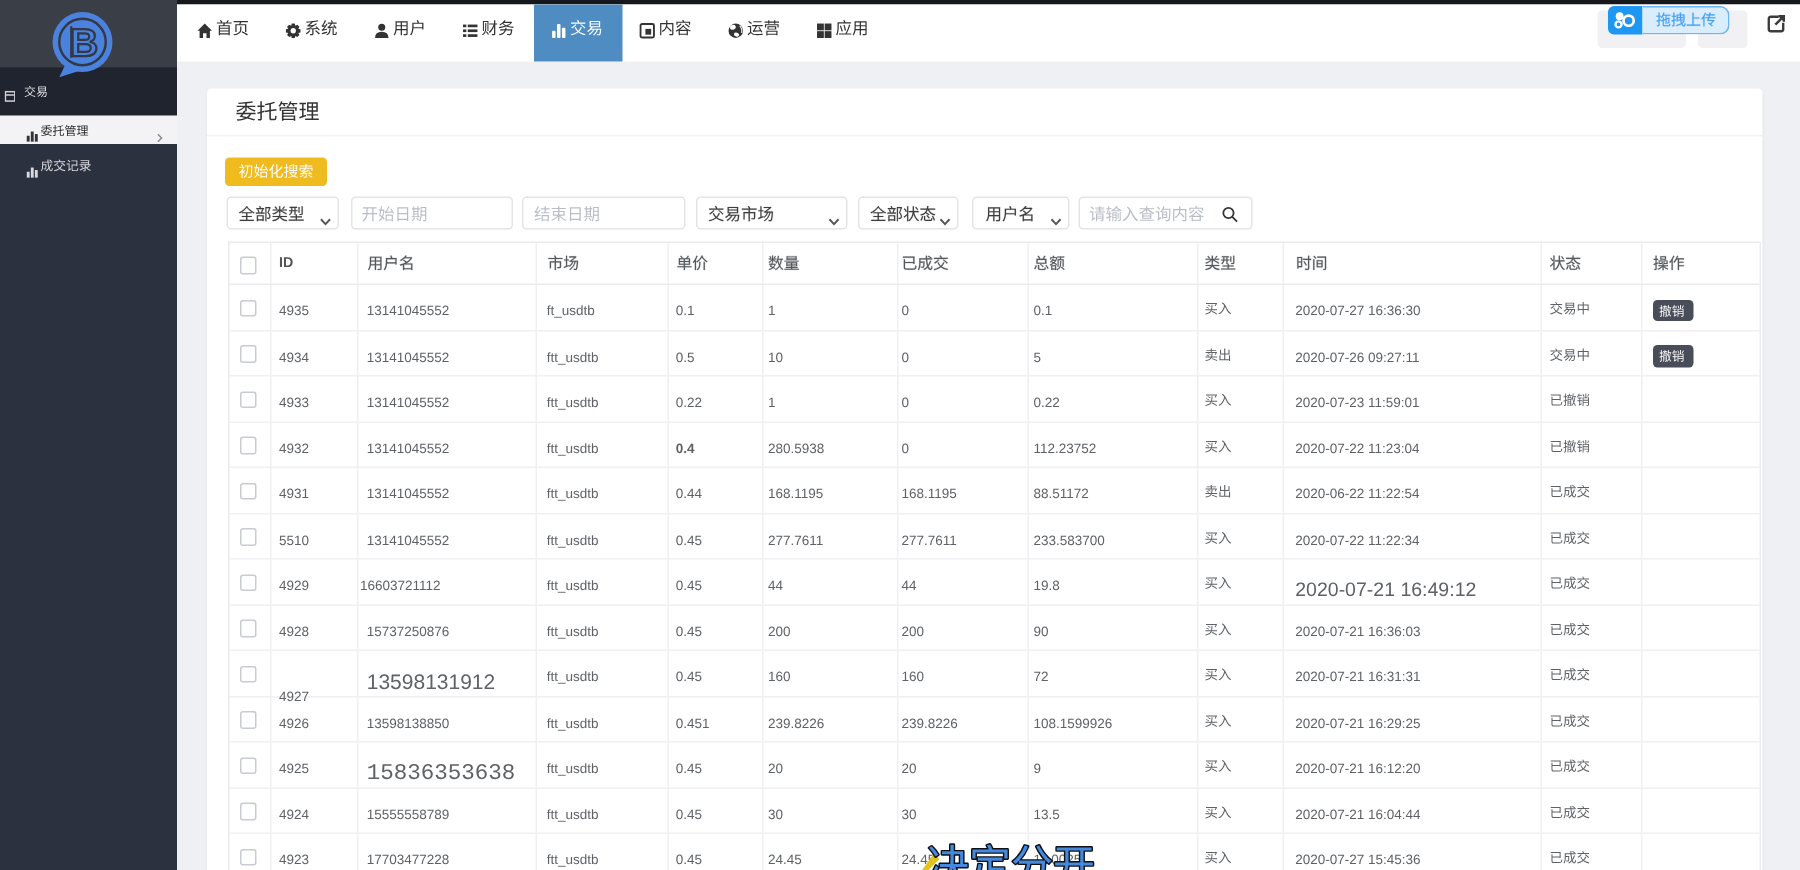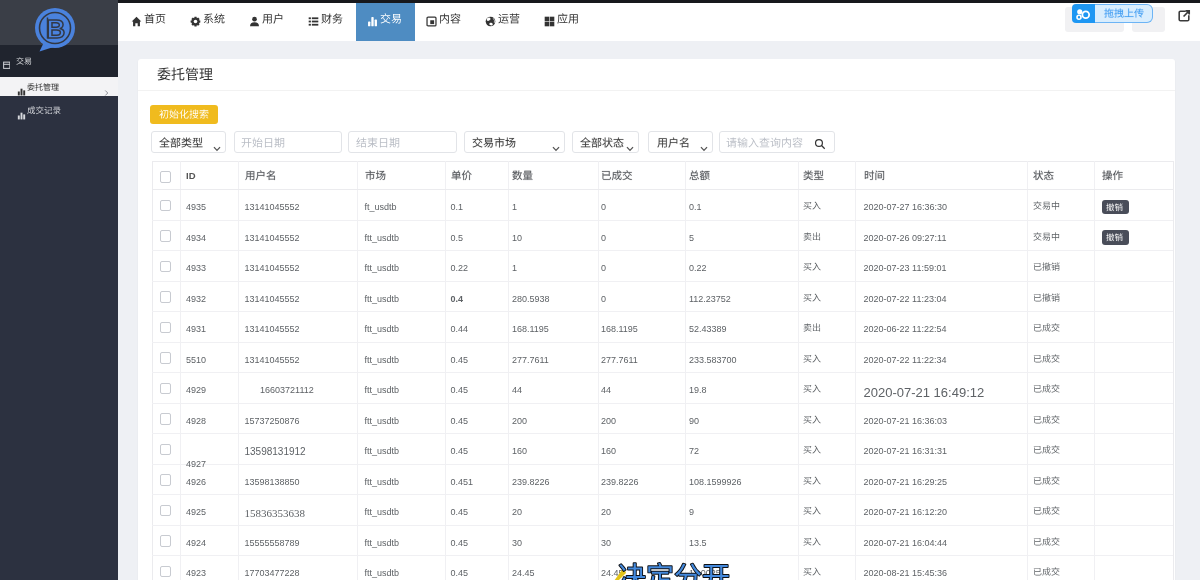--- a/index.html
+++ b/index.html
@@ -702,21 +702,21 @@
 <div style="position:absolute;left:450.5px;top:325.25px">
     <span style="font-family:'Liberation Sans',sans-serif;font-size:9px;color:#5e6266;font-weight:400;letter-spacing:0;line-height:1;white-space:nowrap;display:block">0.44</span>
   </div>
 <div style="position:absolute;left:512.0px;top:325.25px">
     <span style="font-family:'Liberation Sans',sans-serif;font-size:9px;color:#5e6266;font-weight:400;letter-spacing:0;line-height:1;white-space:nowrap;display:block">168.1195</span>
   </div>
 <div style="position:absolute;left:601px;top:325.25px">
     <span style="font-family:'Liberation Sans',sans-serif;font-size:9px;color:#5e6266;font-weight:400;letter-spacing:0;line-height:1;white-space:nowrap;display:block">168.1195</span>
   </div>
 <div style="position:absolute;left:689.0px;top:325.25px">
-    <span style="font-family:'Liberation Sans',sans-serif;font-size:9px;color:#5e6266;font-weight:400;letter-spacing:0;line-height:1;white-space:nowrap;display:block">52.43389</span>
+    <span style="font-family:'Liberation Sans',sans-serif;font-size:9px;color:#5e6266;font-weight:400;letter-spacing:0;line-height:1;white-space:nowrap;display:block">88.51172</span>
   </div>
 <div style="position:absolute;left:803px;top:323.0px">
     <svg width="18.0" height="9" viewBox="0 0 2000 1000" style="display:block;overflow:visible">
       <g transform="translate(0,880) scale(1,-1)" fill="#5e6266">
         <use href="#gr5356" x="0"></use>
         <use href="#gr51fa" x="1000"></use>
       </g>
     </svg>
   </div>
 <div style="position:absolute;left:863.5px;top:325.25px">
@@ -772,21 +772,21 @@
         <use href="#gr6210" x="1000"></use>
         <use href="#gr4ea4" x="2000"></use>
       </g>
     </svg>
   </div>
 <div style="position:absolute;left:151.5px;top:402.5px;width:1021.0px;height:1px;background:#f0f0f3"></div>
 <div style="position:absolute;left:159.5px;top:382.5px;width:11.5px;height:11.5px;background:#fff;border:1px solid #c8cbd1;border-radius:2px;box-sizing:border-box"></div>
 <div style="position:absolute;left:186px;top:386.25px">
     <span style="font-family:'Liberation Sans',sans-serif;font-size:9px;color:#5e6266;font-weight:400;letter-spacing:0;line-height:1;white-space:nowrap;display:block">4929</span>
   </div>
-<div style="position:absolute;left:260px;top:386.25px">
+<div style="position:absolute;left:240px;top:386.25px">
     <span style="font-family:'Liberation Sans',sans-serif;font-size:9px;color:#5e6266;font-weight:400;letter-spacing:0;line-height:1;white-space:nowrap;display:block">16603721112</span>
   </div>
 <div style="position:absolute;left:364.5px;top:386.25px">
     <span style="font-family:'Liberation Sans',sans-serif;font-size:9px;color:#5e6266;font-weight:400;letter-spacing:0;line-height:1;white-space:nowrap;display:block">ftt_usdtb</span>
   </div>
 <div style="position:absolute;left:450.5px;top:386.25px">
     <span style="font-family:'Liberation Sans',sans-serif;font-size:9px;color:#5e6266;font-weight:400;letter-spacing:0;line-height:1;white-space:nowrap;display:block">0.45</span>
   </div>
 <div style="position:absolute;left:512.0px;top:386.25px">
     <span style="font-family:'Liberation Sans',sans-serif;font-size:9px;color:#5e6266;font-weight:400;letter-spacing:0;line-height:1;white-space:nowrap;display:block">44</span>
@@ -859,21 +859,21 @@
         <use href="#gr4ea4" x="2000"></use>
       </g>
     </svg>
   </div>
 <div style="position:absolute;left:151.5px;top:463.5px;width:1021.0px;height:1px;background:#f0f0f3"></div>
 <div style="position:absolute;left:159.5px;top:443.5px;width:11.5px;height:11.5px;background:#fff;border:1px solid #c8cbd1;border-radius:2px;box-sizing:border-box"></div>
 <div style="position:absolute;left:186px;top:460px">
     <span style="font-family:'Liberation Sans',sans-serif;font-size:9px;color:#5e6266;font-weight:400;letter-spacing:0;line-height:1;white-space:nowrap;display:block">4927</span>
   </div>
 <div style="position:absolute;left:244.5px;top:447.25px">
-    <span style="font-family:'Liberation Sans',sans-serif;font-size:10px;color:#5e6266;font-weight:400;letter-spacing:0;line-height:1;white-space:nowrap;display:block">13598131912</span>
+    <span style="font-family:'Liberation Sans',sans-serif;font-size:14px;color:#5e6266;font-weight:400;letter-spacing:0;line-height:1;white-space:nowrap;display:block">13598131912</span>
   </div>
 <div style="position:absolute;left:364.5px;top:447.25px">
     <span style="font-family:'Liberation Sans',sans-serif;font-size:9px;color:#5e6266;font-weight:400;letter-spacing:0;line-height:1;white-space:nowrap;display:block">ftt_usdtb</span>
   </div>
 <div style="position:absolute;left:450.5px;top:447.25px">
     <span style="font-family:'Liberation Sans',sans-serif;font-size:9px;color:#5e6266;font-weight:400;letter-spacing:0;line-height:1;white-space:nowrap;display:block">0.45</span>
   </div>
 <div style="position:absolute;left:512.0px;top:447.25px">
     <span style="font-family:'Liberation Sans',sans-serif;font-size:9px;color:#5e6266;font-weight:400;letter-spacing:0;line-height:1;white-space:nowrap;display:block">160</span>
   </div>
@@ -945,21 +945,21 @@
         <use href="#gr4ea4" x="2000"></use>
       </g>
     </svg>
   </div>
 <div style="position:absolute;left:151.5px;top:524.5px;width:1021.0px;height:1px;background:#f0f0f3"></div>
 <div style="position:absolute;left:159.5px;top:504.5px;width:11.5px;height:11.5px;background:#fff;border:1px solid #c8cbd1;border-radius:2px;box-sizing:border-box"></div>
 <div style="position:absolute;left:186px;top:508.25px">
     <span style="font-family:'Liberation Sans',sans-serif;font-size:9px;color:#5e6266;font-weight:400;letter-spacing:0;line-height:1;white-space:nowrap;display:block">4925</span>
   </div>
 <div style="position:absolute;left:244.5px;top:508.25px">
-    <span style="font-family:Liberation Serif, serif;font-size:11px;color:#5e6266;font-weight:400;letter-spacing:0;line-height:1;white-space:nowrap;display:block">15836353638</span>
+    <span style="font-family:Liberation Mono, monospace;font-size:15px;color:#5e6266;font-weight:400;letter-spacing:0;line-height:1;white-space:nowrap;display:block">15836353638</span>
   </div>
 <div style="position:absolute;left:364.5px;top:508.25px">
     <span style="font-family:'Liberation Sans',sans-serif;font-size:9px;color:#5e6266;font-weight:400;letter-spacing:0;line-height:1;white-space:nowrap;display:block">ftt_usdtb</span>
   </div>
 <div style="position:absolute;left:450.5px;top:508.25px">
     <span style="font-family:'Liberation Sans',sans-serif;font-size:9px;color:#5e6266;font-weight:400;letter-spacing:0;line-height:1;white-space:nowrap;display:block">0.45</span>
   </div>
 <div style="position:absolute;left:512.0px;top:508.25px">
     <span style="font-family:'Liberation Sans',sans-serif;font-size:9px;color:#5e6266;font-weight:400;letter-spacing:0;line-height:1;white-space:nowrap;display:block">20</span>
   </div>
@@ -1056,21 +1056,21 @@
   </div>
 <div style="position:absolute;left:803px;top:567.0px">
     <svg width="18.0" height="9" viewBox="0 0 2000 1000" style="display:block;overflow:visible">
       <g transform="translate(0,880) scale(1,-1)" fill="#5e6266">
         <use href="#gr4e70" x="0"></use>
         <use href="#gr5165" x="1000"></use>
       </g>
     </svg>
   </div>
 <div style="position:absolute;left:863.5px;top:569.25px">
-    <span style="font-family:'Liberation Sans',sans-serif;font-size:9px;color:#5e6266;font-weight:400;letter-spacing:0;line-height:1;white-space:nowrap;display:block">2020-08-21 15:45:36</span>
+    <span style="font-family:'Liberation Sans',sans-serif;font-size:9px;color:#5e6266;font-weight:400;letter-spacing:0;line-height:1;white-space:nowrap;display:block">2020-07-27 15:45:36</span>
   </div>
 <div style="position:absolute;left:1032.5px;top:567.0px">
     <svg width="27.0" height="9" viewBox="0 0 3000 1000" style="display:block;overflow:visible">
       <g transform="translate(0,880) scale(1,-1)" fill="#5e6266">
         <use href="#gr5df2" x="0"></use>
         <use href="#gr6210" x="1000"></use>
         <use href="#gr4ea4" x="2000"></use>
       </g>
     </svg>
   </div>

